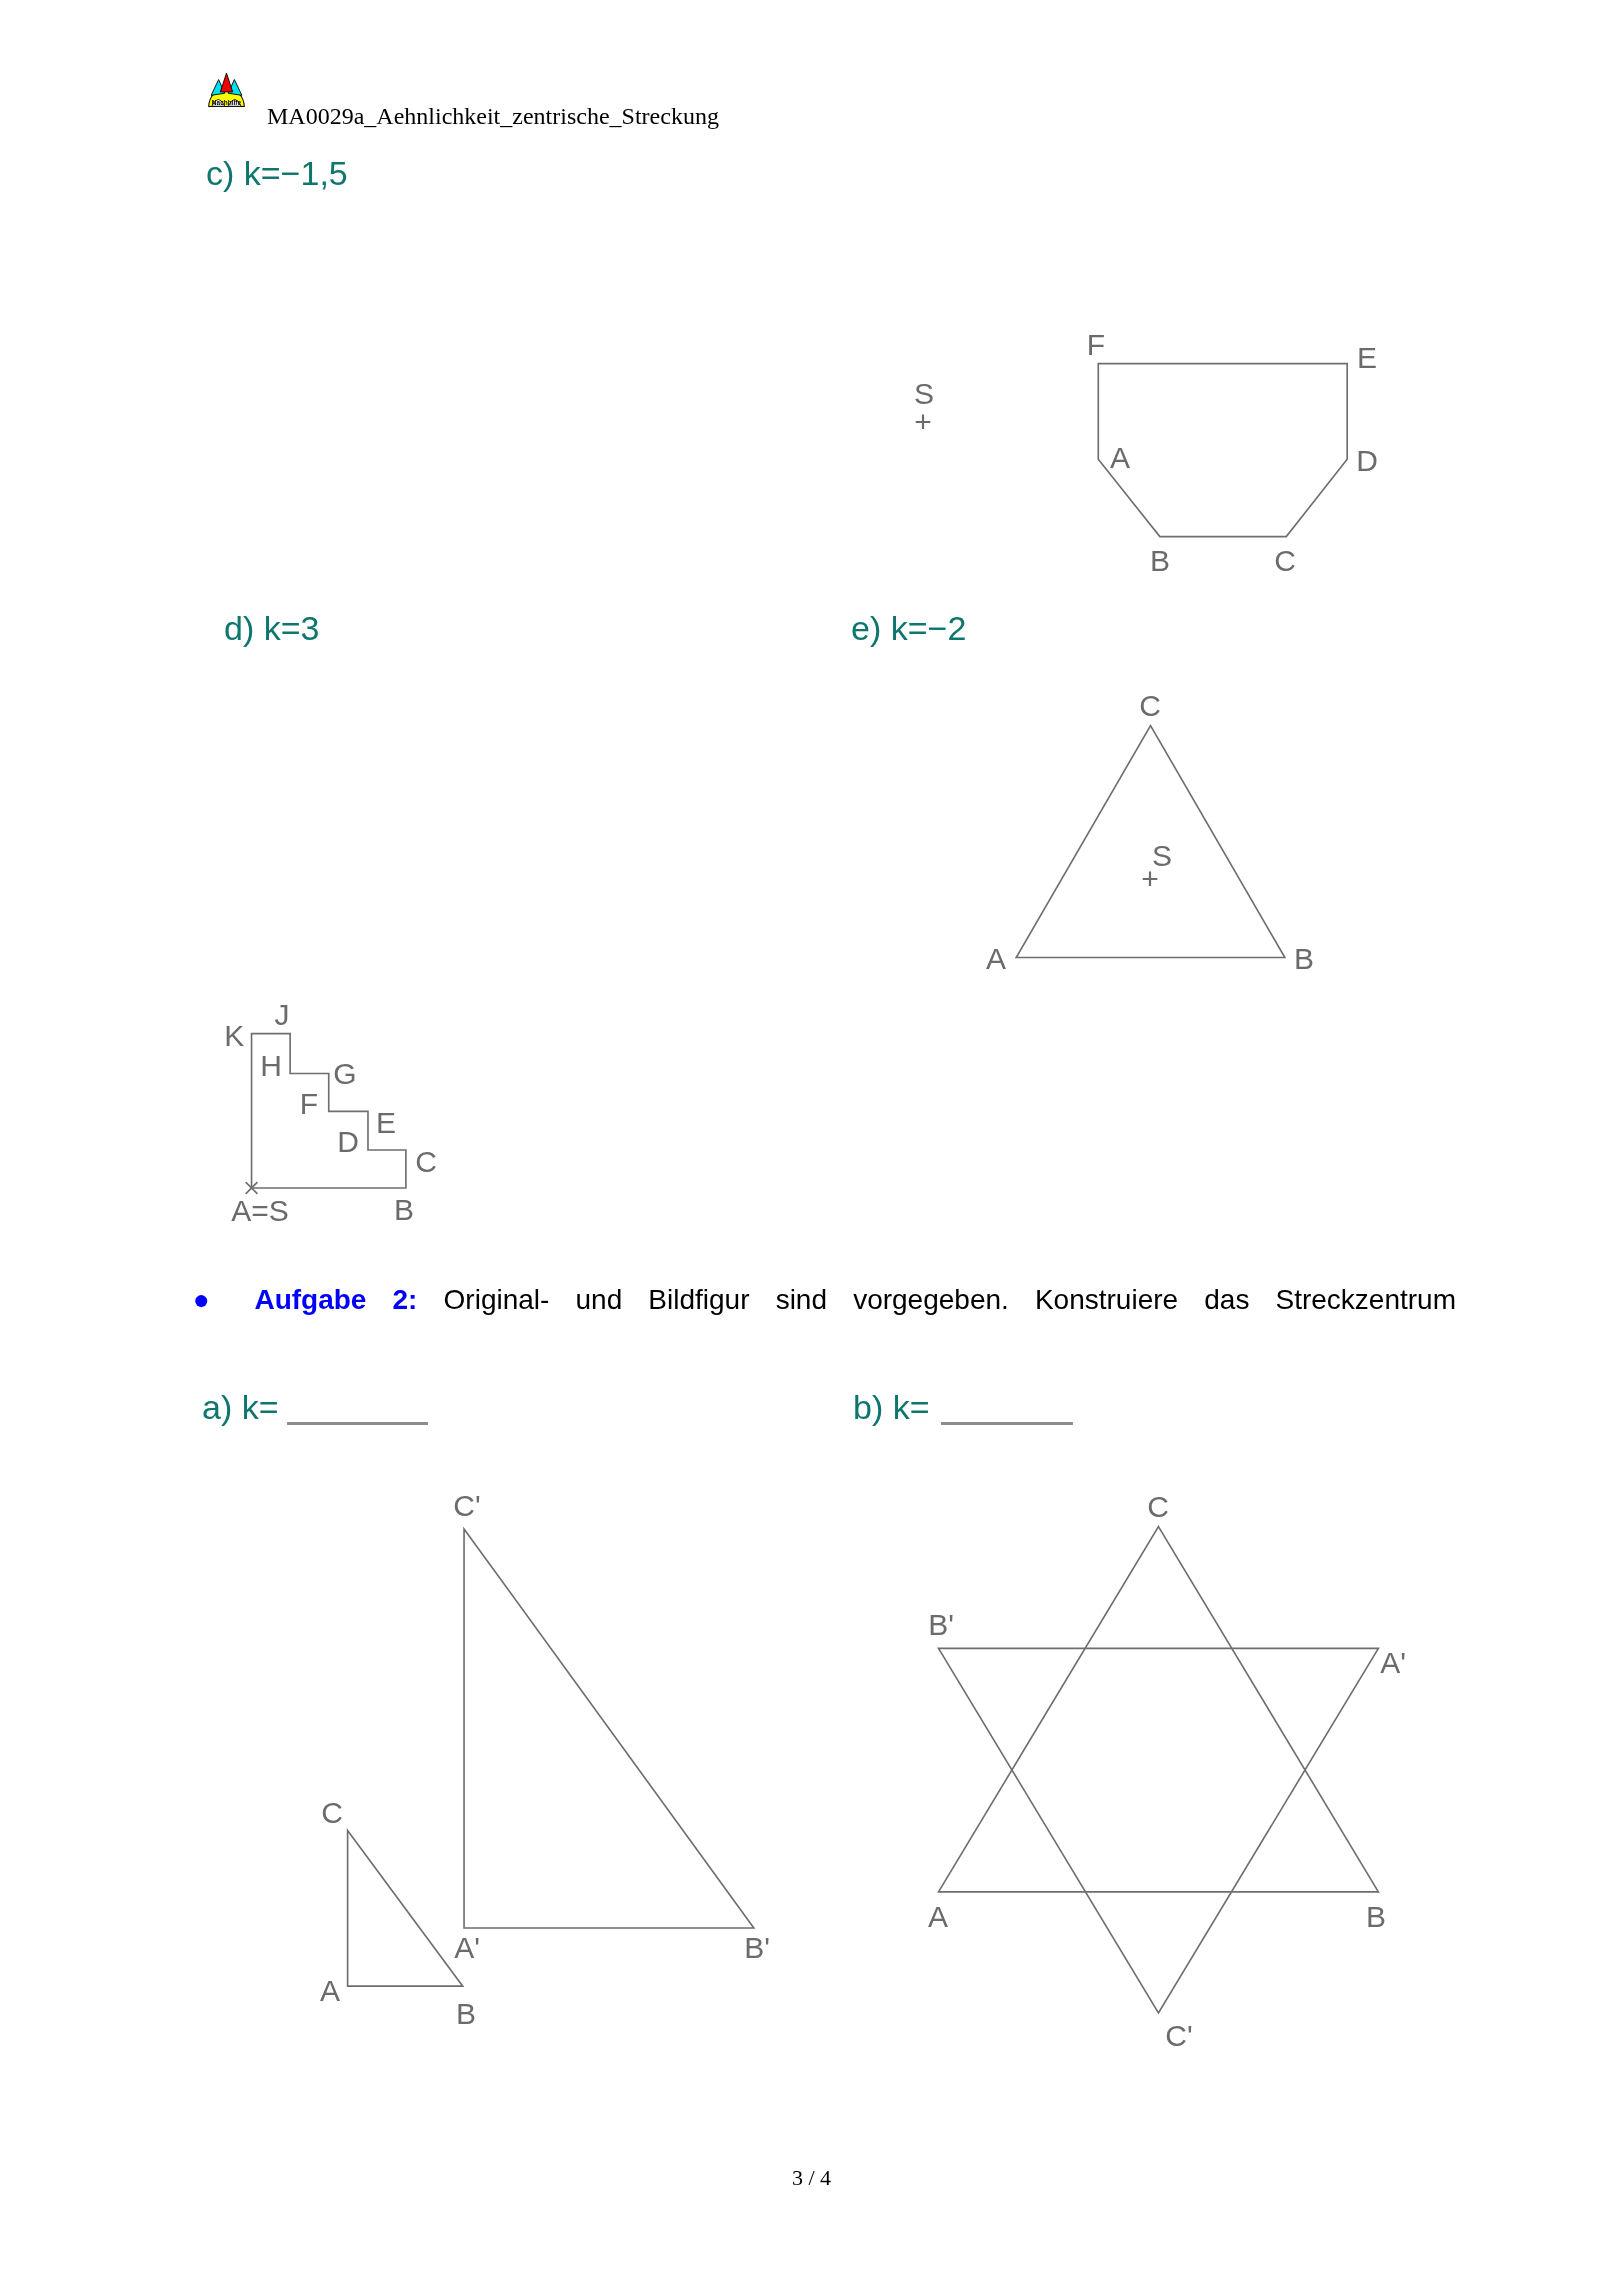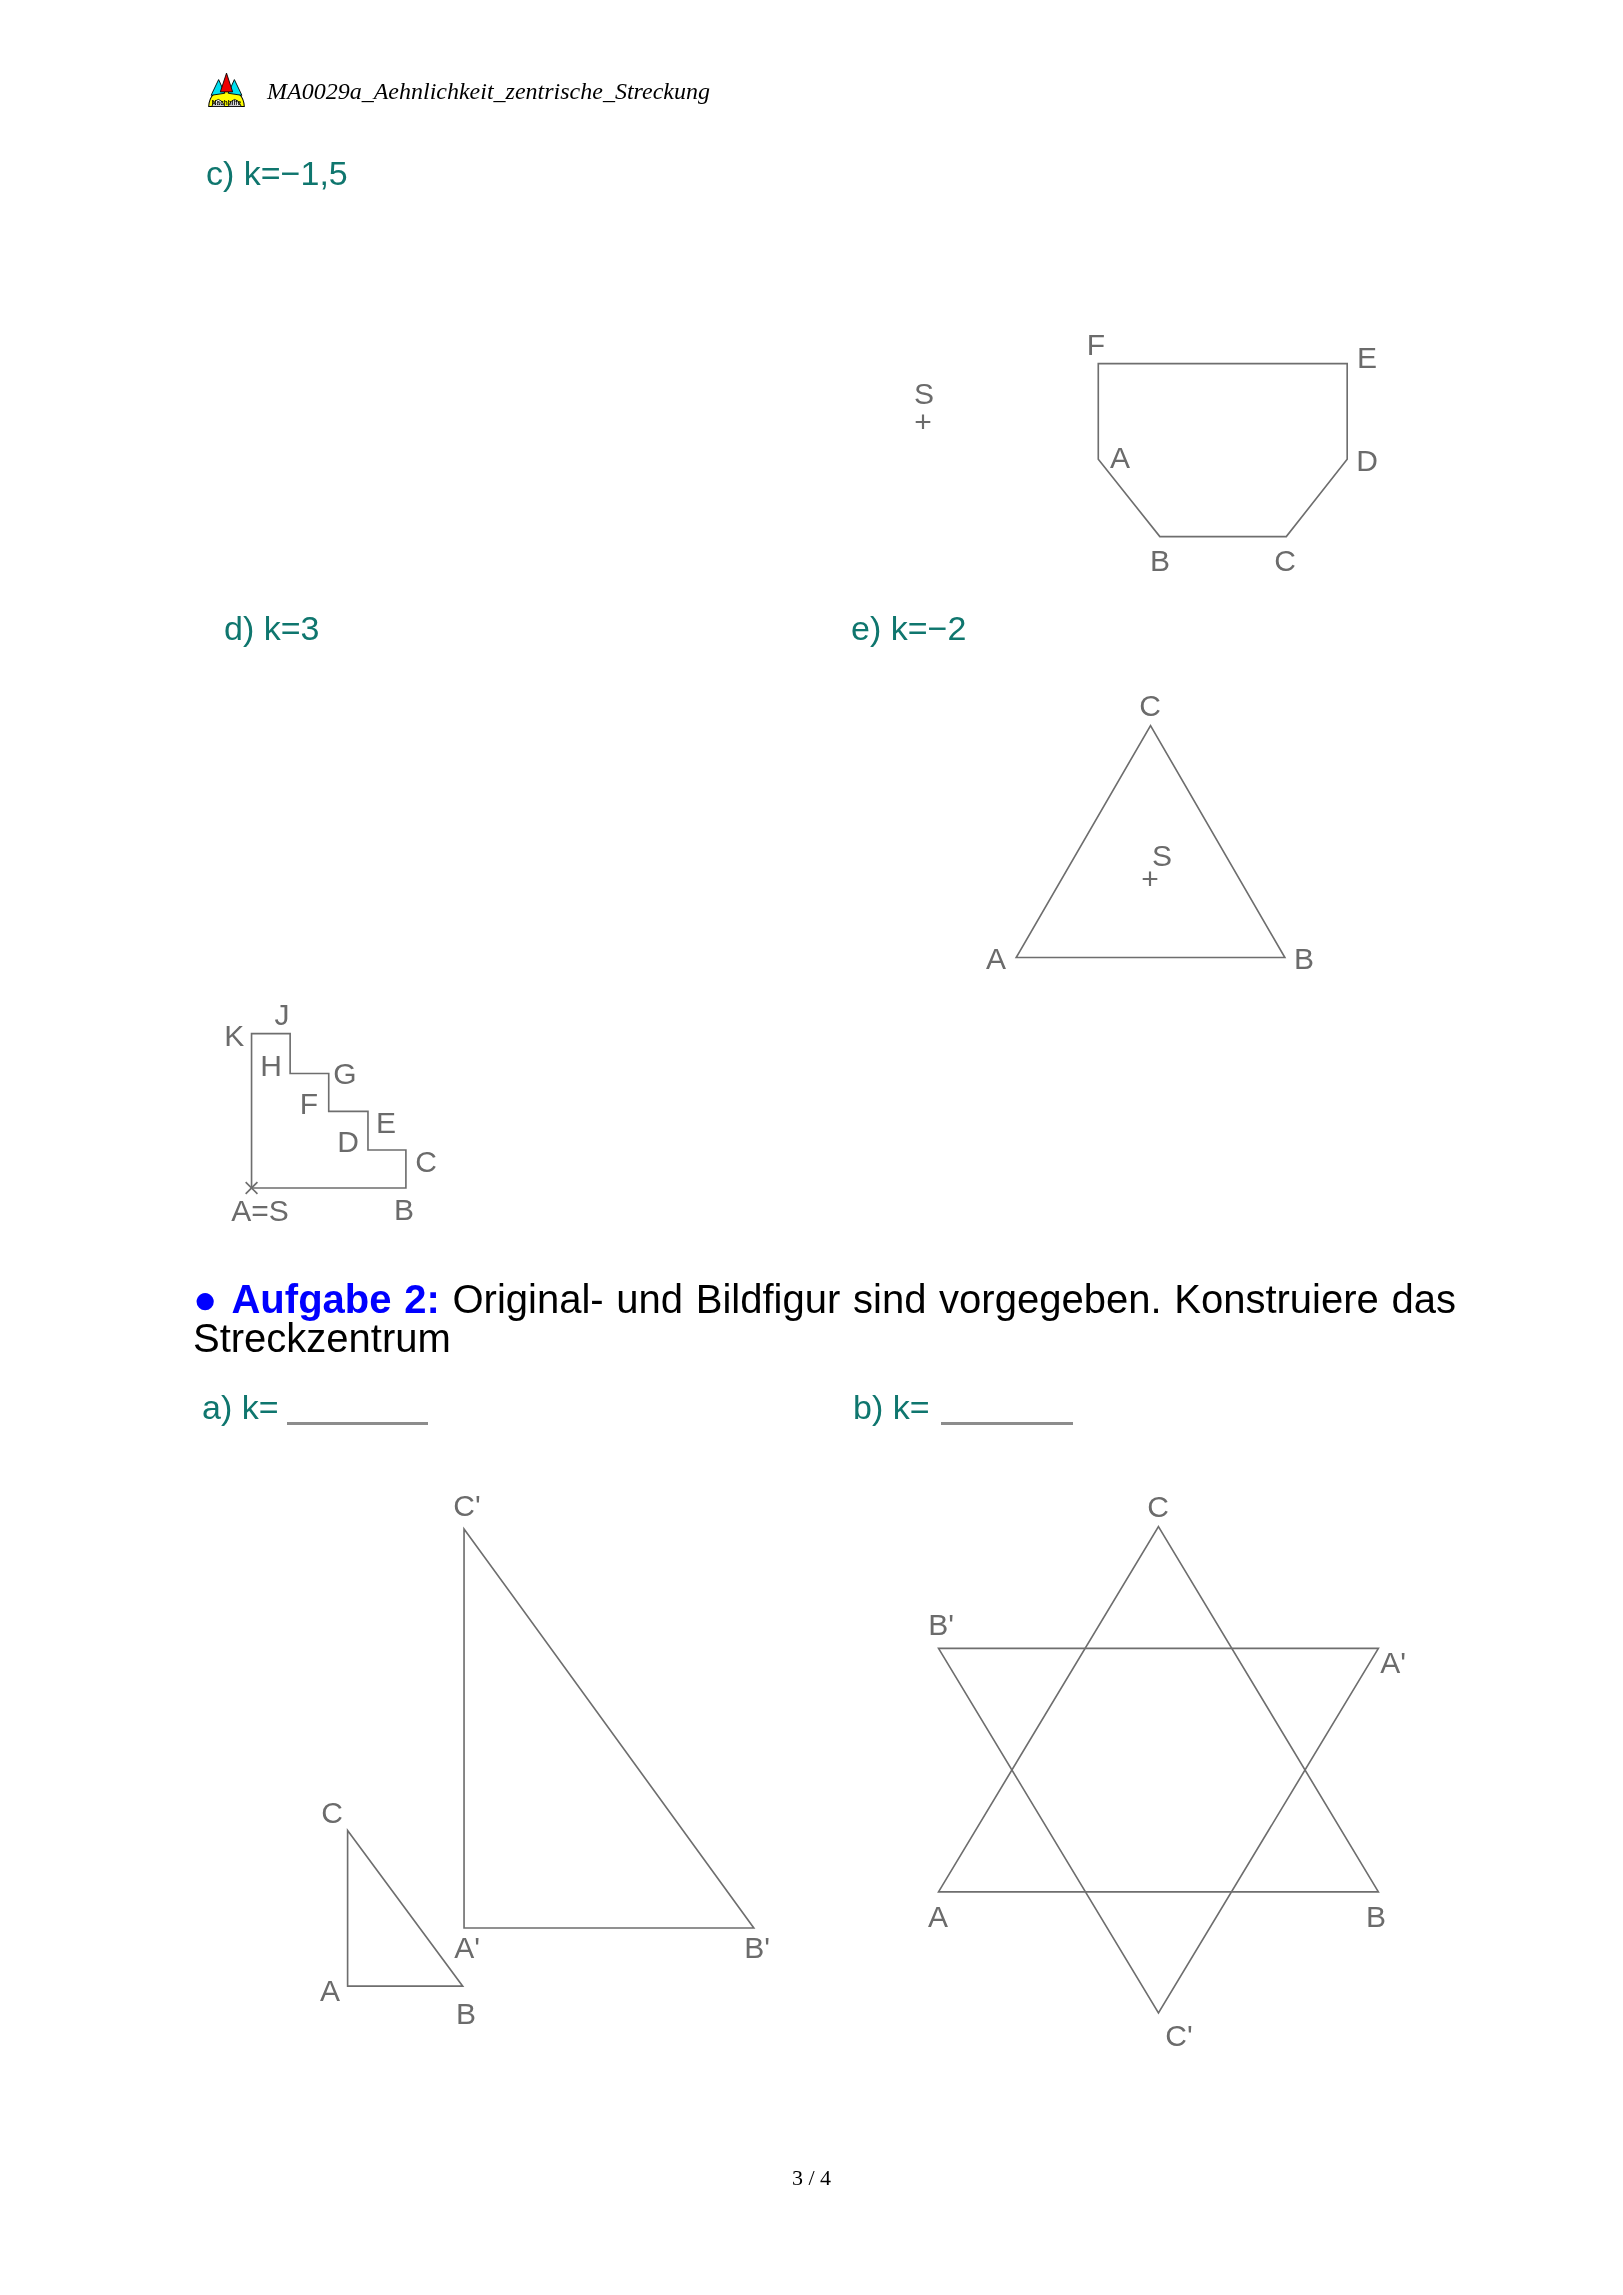--- a/index.html
+++ b/index.html
@@ -6,44 +6,44 @@
   .page{
     position:relative;
     width:1623px;height:2295px;
     background:#ffffff;
     font-family:"Liberation Sans", sans-serif;
     overflow:hidden;
   }
   .abs{position:absolute;}
   .title{
     font-family:"Liberation Serif", serif;
-    font-style:italic;
     font-size:24px;
     color:#000;
     line-height:1;
     white-space:nowrap;
+    margin-top:25px;
   }
   .klabel{
     font-size:34px;
     color:#0f766e;
     line-height:1;
     white-space:nowrap;
   }
   .fig{position:absolute;}
   .fig svg{position:absolute;left:0;top:0;overflow:visible;}
   .flabel{
     position:absolute;
     transform:translate(-50%,-50%);
     font-size:30px;
     color:#6b6b6b;
     line-height:1;
     white-space:nowrap;
   }
   .aufgabe{
-    font-size:40px;
+    font-size:28px;
     line-height:39px;
     color:#000;
   }
   .aufgabe .line1{
     text-align:justify;
     text-align-last:justify;
   }
   .blue{color:#0000ff;font-weight:bold;}
   .blank{
     position:absolute;

